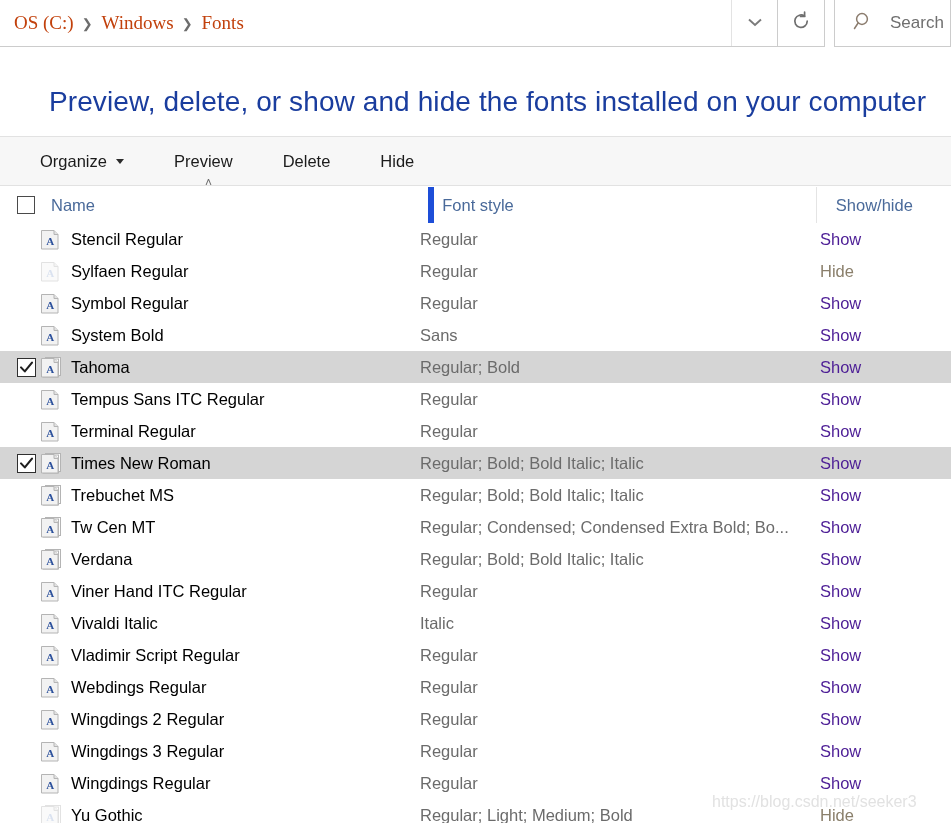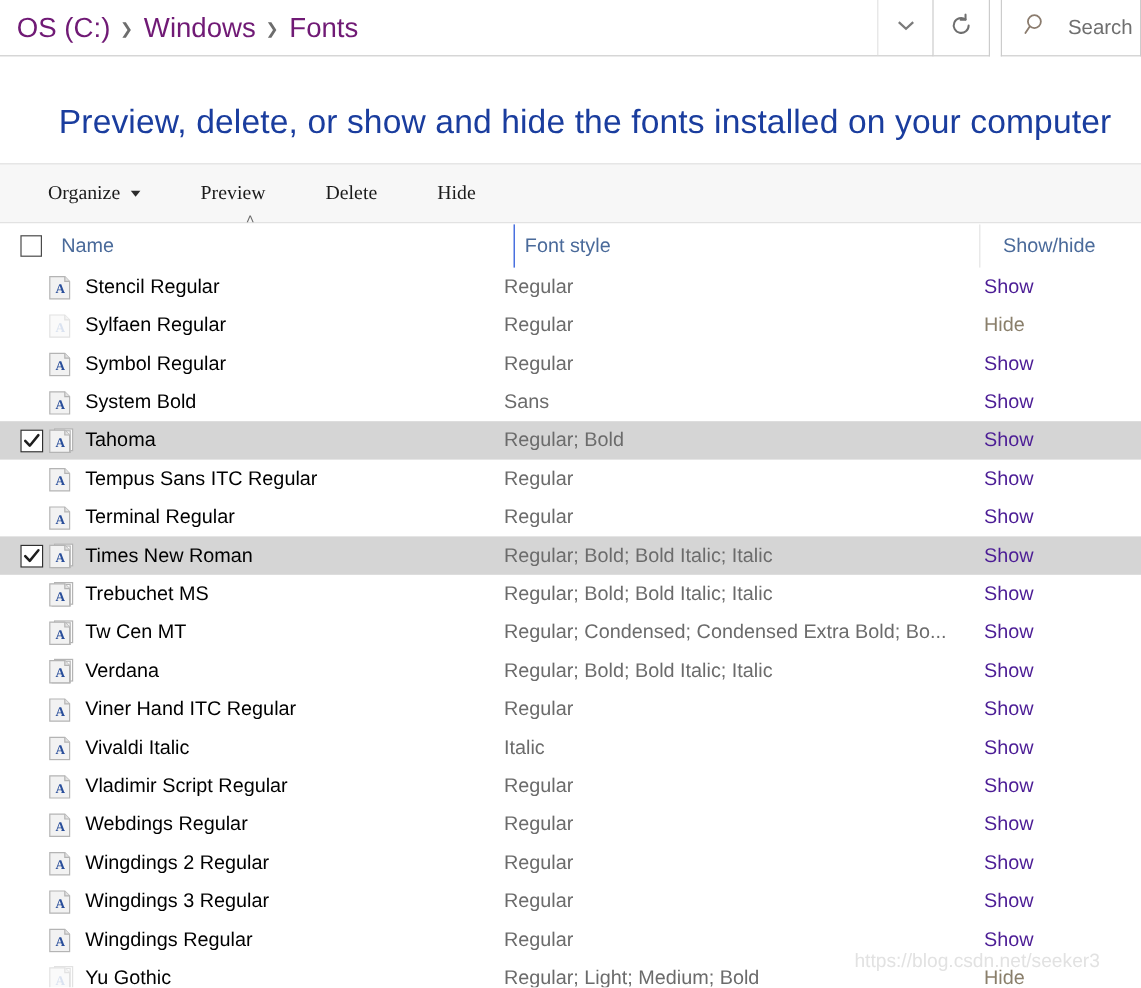--- a/index.html
+++ b/index.html
@@ -27,23 +27,24 @@
     background: #fff;
     position: relative;
   }
   .crumbs {
     display: flex; align-items: center;
     padding-left: 10px;
     flex: 1 1 auto;
     height: 100%;
   }
   .crumb {
-    font-size: 23px; color: #701a75;
+    font-size: 19px; color: #c2410c;
     padding: 2px 4px;
     white-space: nowrap;
+    font-family: Liberation Serif, serif;
   }
   .crumb-sep {
     color: #6d6d6d; font-size: 13px; padding: 0 5px 0 4px;
     display: inline-block; line-height: 1;
   }
   .crumb-caret {
     width: 46px; height: 100%;
     display: flex; align-items: center; justify-content: center;
     border-left: 1px solid #e3e3e3;
   }
@@ -74,21 +75,20 @@
   }
 
   
   .cmdbar {
     position: absolute; left: 0; top: 136px; width: 951px; height: 50px;
     background: #f7f7f7;
     border-top: 1px solid #e2e2e2;
     border-bottom: 1px solid #e2e2e2;
     display: flex; align-items: center;
     padding-left: 26px;
-    font-family: Liberation Serif, serif;
   }
   .cmd {
     font-size: 16.5px; color: #1b1b1b;
     padding: 6px 14px; white-space: nowrap;
     display: flex; align-items: center; gap: 9px;
   }
   .cmd .tri {
     width: 0; height: 0;
     border-left: 4.5px solid transparent;
     border-right: 4.5px solid transparent;
@@ -101,21 +101,21 @@
     position: absolute; left: 0; top: 187px; width: 951px; height: 36px;
     background: #ffffff;
     display: flex; align-items: center;
   }
   .colhead .cell {
     font-size: 16.5px; color: #4a6a9a;
     height: 36px; display: flex; align-items: center;
     position: relative;
   }
   .col-name   { width: 412px; padding-left: 17px; }
-  .col-style  { width: 400px; padding-left: 8px; border-left: 1px solid #1d4ed8; margin-left: 29px; }
+  .col-style  { width: 400px; padding-left: 8px; border-left: 6px solid #1d4ed8; margin-left: 29px; }
   .col-show   { width: 139px; padding-left: 19px; border-left: 1px solid #e4e4e4; }
 
   .hdr-check {
     width: 18px; height: 18px;
     border: 1.6px solid #4a4a4a; background: #fff;
     margin-right: 16px; flex: 0 0 auto;
   }
   .sortcaret {
     position: absolute; left: 205px; top: -10px;
     color: #6b6b6b; font-size: 12px; line-height: 1;

